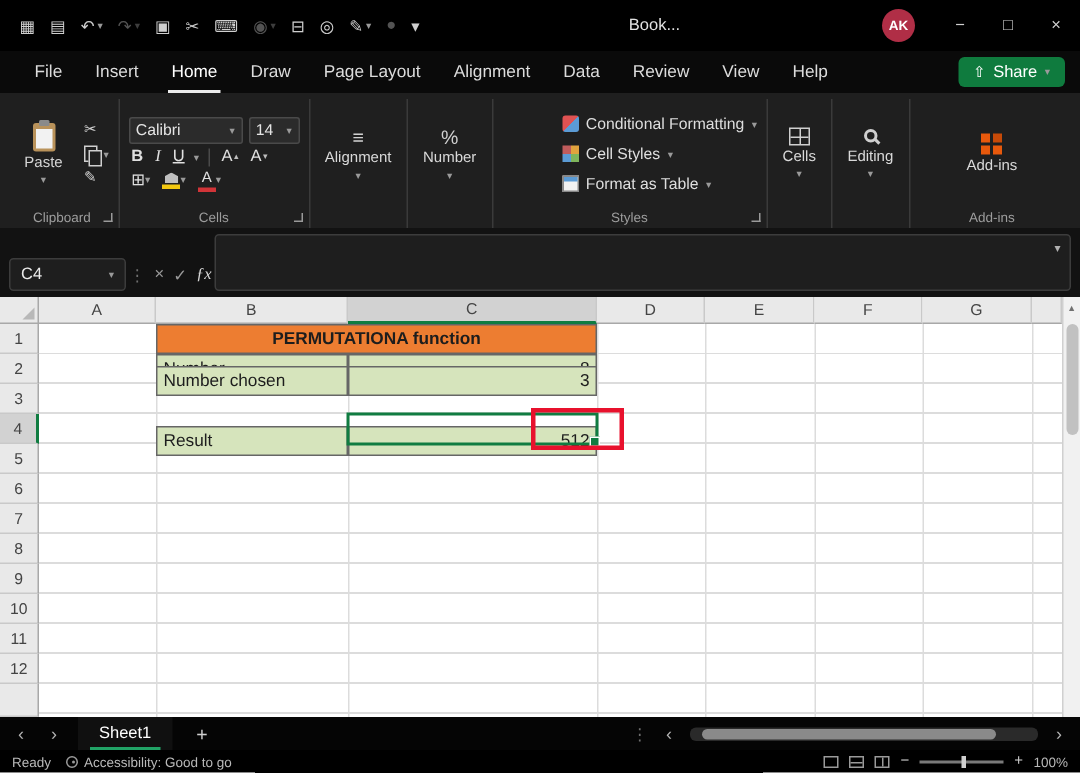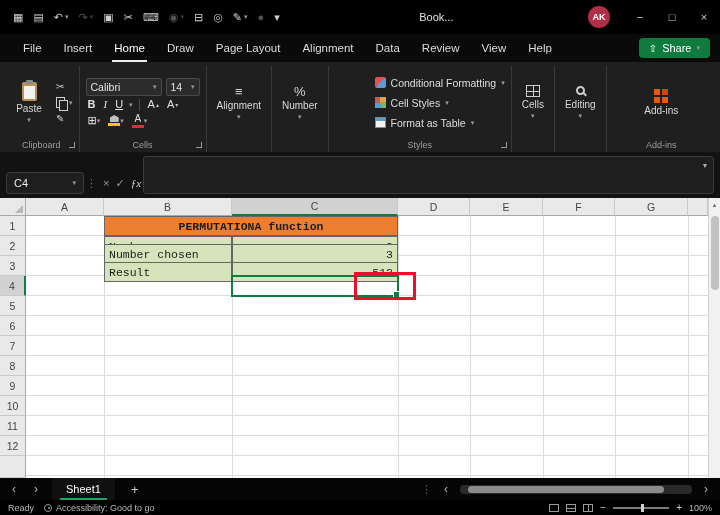--- a/index.html
+++ b/index.html
@@ -110,27 +110,27 @@
   .rowh.selected { background:#d2d2d2; border-right:2px solid #107c41; }
   .rowh.fill { flex:1; }
   .gridbody { position:absolute; left:26px; top:18px; right:12px; bottom:0; background-color:#fff;
     background-image:
       repeating-linear-gradient(to bottom, transparent 0px, transparent 19px, #dcdcdc 19px, #dcdcdc 20px),
       linear-gradient(#dcdcdc,#dcdcdc), linear-gradient(#dcdcdc,#dcdcdc), linear-gradient(#dcdcdc,#dcdcdc),
       linear-gradient(#dcdcdc,#dcdcdc), linear-gradient(#dcdcdc,#dcdcdc), linear-gradient(#dcdcdc,#dcdcdc),
       linear-gradient(#dcdcdc,#dcdcdc);
     background-repeat:repeat,no-repeat,no-repeat,no-repeat,no-repeat,no-repeat,no-repeat,no-repeat;
     background-position:0 0,78px 0,206px 0,372px 0,444px 0,517px 0,589px 0,662px 0;
-    background-size:auto auto,1px 100%,1px 100%,1px 100%,1px 100%,1px 100%,1px 100%,1px 100%;font-family:Liberation Mono, monospace; }
+    background-size:auto auto,1px 100%,1px 100%,1px 100%,1px 100%,1px 100%,1px 100%,1px 100%; }
   .cell { position:absolute; height:20px; border:1px solid #666; font-size:11.5px; color:#1d1d1d;
           display:flex; align-items:center; }
   .c-title { left:78px; top:0; width:294px; background:#ed7d31; font-weight:bold; justify-content:center; }
   .c-lab { left:78px; width:128px; background:#d6e4bc; padding-left:4px; }
   .c-val { left:206px; width:166px; background:#d6e4bc; justify-content:flex-end; padding-right:4px; }
-  .t20{top:20px} .t40{top:28px} .t60{top:46px}
+  .t20{top:20px} .t40{top:28px} .t60{top:68px}
   .sel-cell { position:absolute; left:205px; top:59px; width:168px; height:22px; border:2px solid #107c41; pointer-events:none; }
   .sel-cell::after { content:""; position:absolute; right:-3px; bottom:-3px; width:5px; height:5px; background:#107c41; border:1px solid #fff; }
   .red-box { position:absolute; left:328px; top:56px; width:62px; height:28px; border:3px solid #e8112d; pointer-events:none; }
   .vscroll { position:absolute; right:0; top:0; bottom:0; width:12px; background:#f1f1f1; border-left:1px solid #d0d0d0; }
   .varrow { display:block; text-align:center; font-size:7px; color:#707070; padding-top:3px; }
   .vthumb { position:absolute; left:2px; top:18px; width:8px; height:74px; background:#c1c1c1; border-radius:4px; }
 
   
   .sheetbar { height:22px; background:#050505; display:flex; align-items:center; color:#cfcfcf; padding:0 8px; gap:10px; }
   .nav-ch { font-size:12px; color:#b5b5b5; width:12px; text-align:center; }

